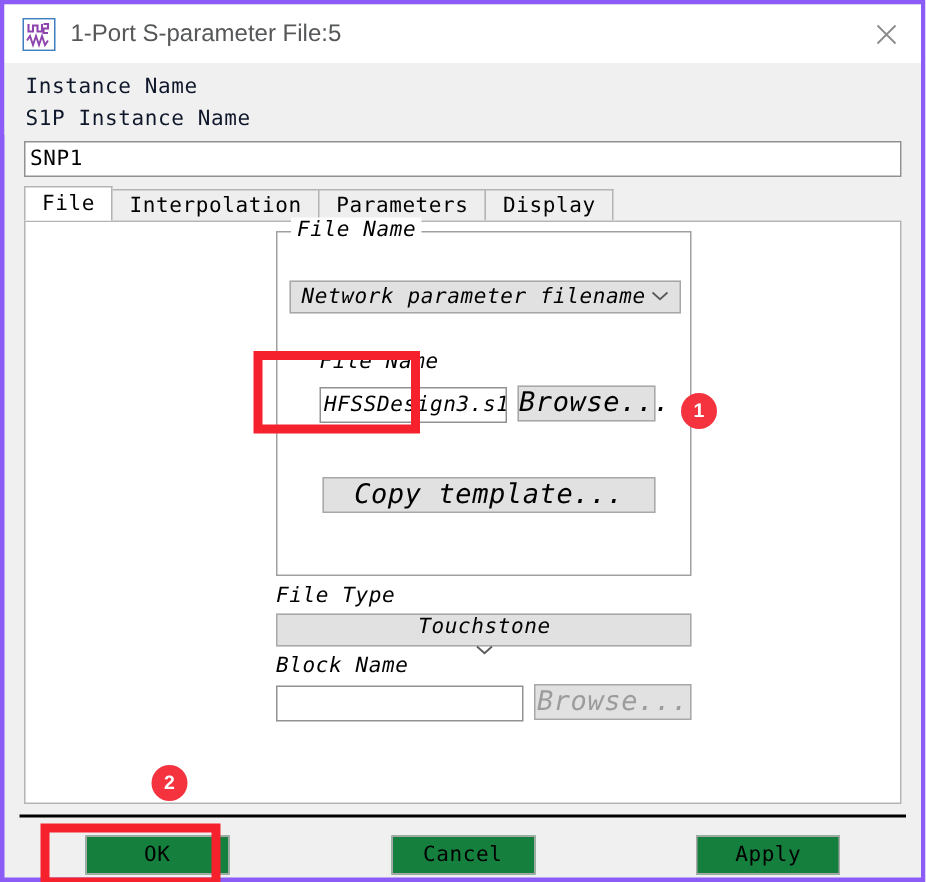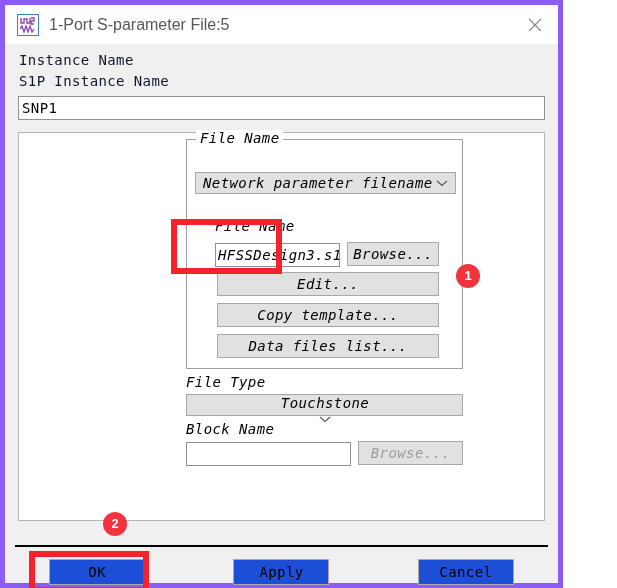--- a/index.html
+++ b/index.html
@@ -8,24 +8,24 @@
   }
   body {
     width: 617px;
     height: 588px;
     background: #ffffff;
     font-family: "DejaVu Sans Mono", monospace;
     overflow: hidden;
   }
   .dialog {
     position: relative;
-    width: 563px;
+    width: 617px;
     height: 588px;
     box-sizing: border-box;
-    border: 5px solid #8b5cf6;
+    border: 3px solid #8b5cf6;
     background: #f0f0f0;
   }
 
   
   .titlebar {
     position: relative;
     height: 39px;
     background: #ffffff;
     display: flex;
     align-items: center;
@@ -68,21 +68,21 @@
     padding: 6px 0 0 14px;
   }
   .hdr-label {
     font-size: 14px;
     color: #0f172a;
     line-height: 21px;
     letter-spacing: 0.4px;
     white-space: nowrap;
   }
   .instance-input {
-    margin: 4px 13px 12px 13px;
+    margin: 4px 13px 0 13px;
     height: 24px;
     background: #ffffff;
     border: 1px solid #919191;
     box-sizing: border-box;
     font-family: "DejaVu Sans Mono", monospace;
     font-size: 14px;
     color: #000;
     line-height: 22px;
     padding-left: 3px;
     letter-spacing: 0.4px;
@@ -174,21 +174,21 @@
   .combo .chev { display: block; }
 
   .btn {
     background: #e1e1e1;
     border: 1px solid #a8a8a8;
     box-sizing: border-box;
     height: 24px;
     line-height: 22px;
     text-align: center;
     font-family: "DejaVu Sans Mono", monospace;
-    font-size: 14px;
+    font-size: 18px;
     letter-spacing: 0.4px;
     color: #000;
     white-space: nowrap;
     user-select: none;
   }
   .btn.disabled { color: #9c9c9c; }
 
   .textinput {
     background: #ffffff;
     border: 1px solid #919191;
@@ -224,21 +224,21 @@
   .bb-slot {
     flex: 1 1 0;
     display: flex;
     align-items: center;
     justify-content: center;
   }
   .bb-btn {
     width: 96px;
     height: 26px;
     line-height: 24px;
-    background: #1d4ed8;
+    background: #15803d;
     border: 1px solid #a8a8a8;
     box-sizing: border-box;
     text-align: center;
     font-family: "DejaVu Sans Mono", monospace;
     font-size: 14px;
     letter-spacing: 0.4px;
     color: #000;
   }
 
   
@@ -285,20 +285,26 @@
       </svg>
     </span>
   </div>
 
   <div class="header">
     <div class="hdr-label">Instance Name</div>
     <div class="hdr-label">S1P Instance Name</div>
   </div>
   <div class="instance-input">SNP1</div>
 
+  <div class="tabstrip">
+    <div class="tab active">File</div>
+    <div class="tab">Interpolation</div>
+    <div class="tab">Parameters</div>
+    <div class="tab">Display</div>
+  </div>
 
   <div class="tabpanel">
 
     <div class="groupbox">
       <div class="groupbox-title">File Name</div>
 
 
       <div class="combo" style="position:absolute; left:8px; top:32px; width:261px;">
         <span>Network parameter filename</span>
         <span class="chev">
@@ -307,25 +313,23 @@
             </svg>
         </span>
       </div>
 
       <div class="field-label" style="position:absolute; left:28px; top:78px;">File Name</div>
 
       <div class="textinput" style="position:absolute; left:28px; top:103px; width:125px;">HFSSDesign3.s1p</div>
 
       <div class="btn" style="position:absolute; left:160px; top:102px; width:92px;">Browse...</div>
 
-      <div class="btn" style="position:absolute; left:30px; top:132px; width:222px;">Edit...</div>
 
       <div class="btn" style="position:absolute; left:30px; top:163px; width:222px;">Copy template...</div>
 
-      <div class="btn" style="position:absolute; left:30px; top:194px; width:222px;">Data files list...</div>
     </div>
 
     <div class="field-label" style="position:absolute; left:167px; top:241px;">File Type</div>
 
     <div class="combo" style="position:absolute; left:167px; top:261px; width:277px;flex-direction:column;">
       <span>Touchstone</span>
       <span class="chev">
         <svg width="14" height="10" viewBox="0 0 14 10">
             <path d="M2 3 L7 7.5 L12 3" stroke="#5a5a5a" stroke-width="1.2" fill="none"></path>
           </svg>
@@ -342,24 +346,24 @@
     <div class="hl" style="left:152px; top:86px; width:111px; height:55px;"></div>
   </div>
 
   <div class="divider"></div>
 
   <div class="buttonbar">
     <div class="bb-slot">
       <div class="bb-btn">OK</div>
     </div>
     <div class="bb-slot">
+      <div class="bb-btn">Cancel</div>
+    </div>
+    <div class="bb-slot">
       <div class="bb-btn">Apply</div>
-    </div>
-    <div class="bb-slot">
-      <div class="bb-btn">Cancel</div>
     </div>
   </div>
 
   <div class="hl" style="left:24px; top:546px; width:120px; height:42px;"></div>
 
   <div class="badge" style="left:451px; top:259px;">1</div>
   <div class="badge" style="left:98px; top:507px;">2</div>
 
 </div>
 

